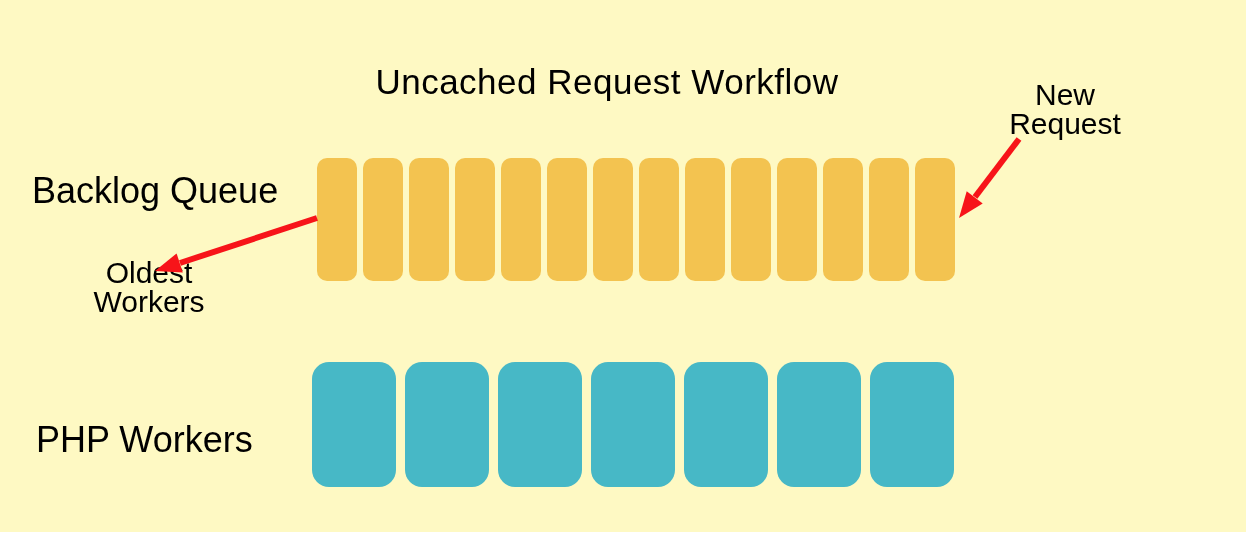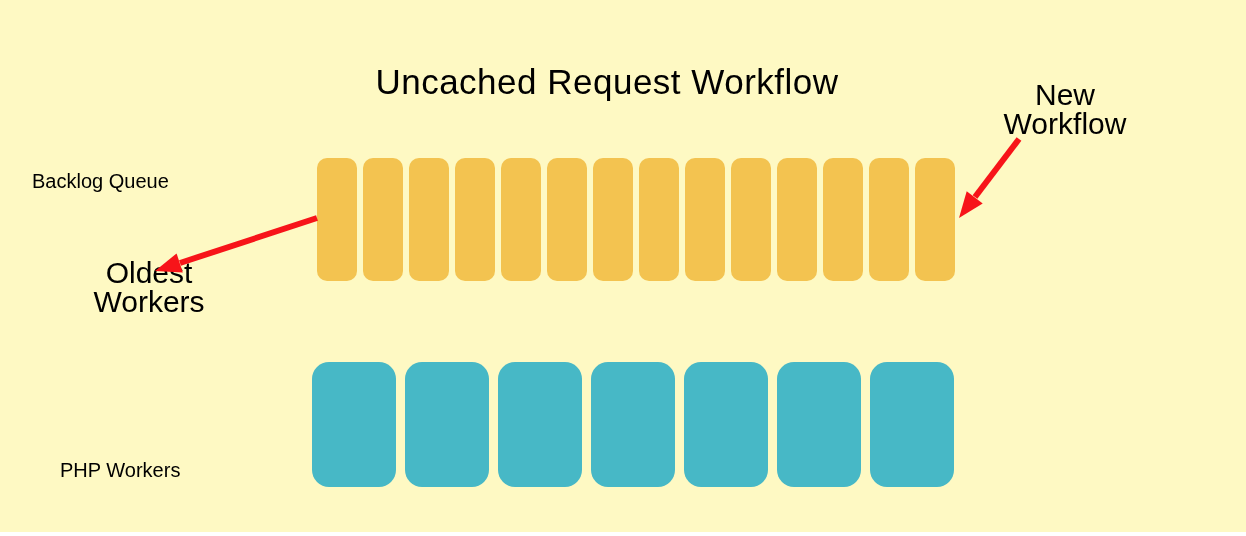--- a/index.html
+++ b/index.html
@@ -4,43 +4,43 @@
 <style>
   html,body{margin:0;padding:0;background:#ffffff;}
   .canvas{
     position:relative;width:1246px;height:532px;background:#fef9c3;
     font-family:"Liberation Sans",sans-serif;color:#000000;overflow:hidden;
   }
   .title{
     position:absolute;top:62px;left:607px;transform:translateX(-50%);
     font-size:35px;font-weight:400;white-space:nowrap;letter-spacing:0.5px;
   }
-  .side-label{position:absolute;font-size:20px;font-weight:400;white-space:nowrap;}
+  .side-label{position:absolute;font-size:36px;font-weight:400;white-space:nowrap;}
   .backlog-label{left:32px;top:170px;}
-  .php-label{left:60px;top:419px;margin-top:40px;}
+  .php-label{left:36px;top:419px;}
   .ann{position:absolute;text-align:center;font-size:30px;line-height:29px;font-weight:400;}
   .new-request{left:1065px;top:80px;transform:translateX(-50%);}
   .oldest-evicted{left:107px;top:258px;transform:translateX(-50%);margin-left:42px;}
   .row{position:absolute;display:flex;}
   .queue-row{left:317px;top:158px;gap:6px;}
   .queue-slot{width:40px;height:123px;border-radius:10px;flex:0 0 auto;}
   .workers-row{left:312px;top:362px;gap:9px;}
   .worker-block{width:84px;height:125px;border-radius:17px;flex:0 0 auto;}
   .arrows{position:absolute;left:0;top:0;width:1246px;height:536px;pointer-events:none;}
 </style>
 </head>
 <body>
 
 <div class="canvas" style="color: rgb(0, 0, 0);">
 
   <div class="title">Uncached Request Workflow</div>
 
   <div class="ann new-request">
     <div>New</div>
-    <div>Workflow</div>
+    <div>Request</div>
   </div>
 
   <div class="side-label backlog-label">Backlog Queue</div>
 
   <div class="row queue-row">
       <div class="queue-slot" style="background: rgb(243, 195, 80);"></div>
       <div class="queue-slot" style="background: rgb(243, 195, 80);"></div>
       <div class="queue-slot" style="background: rgb(243, 195, 80);"></div>
       <div class="queue-slot" style="background: rgb(243, 195, 80);"></div>
       <div class="queue-slot" style="background: rgb(243, 195, 80);"></div>

